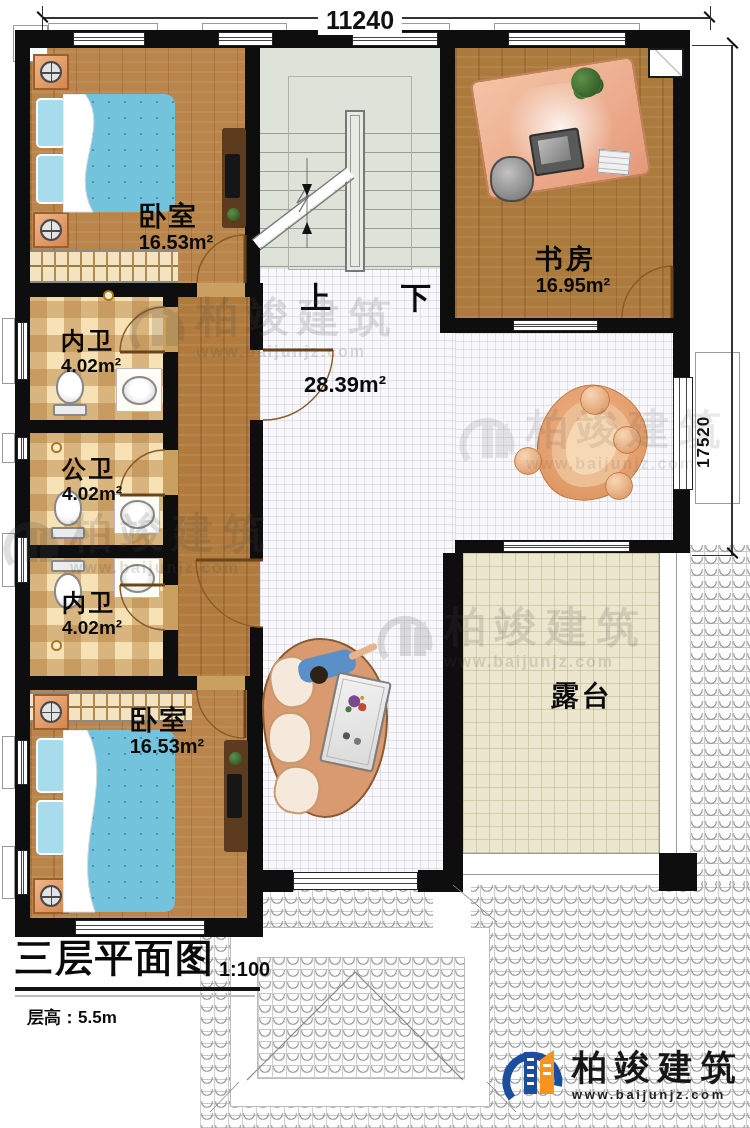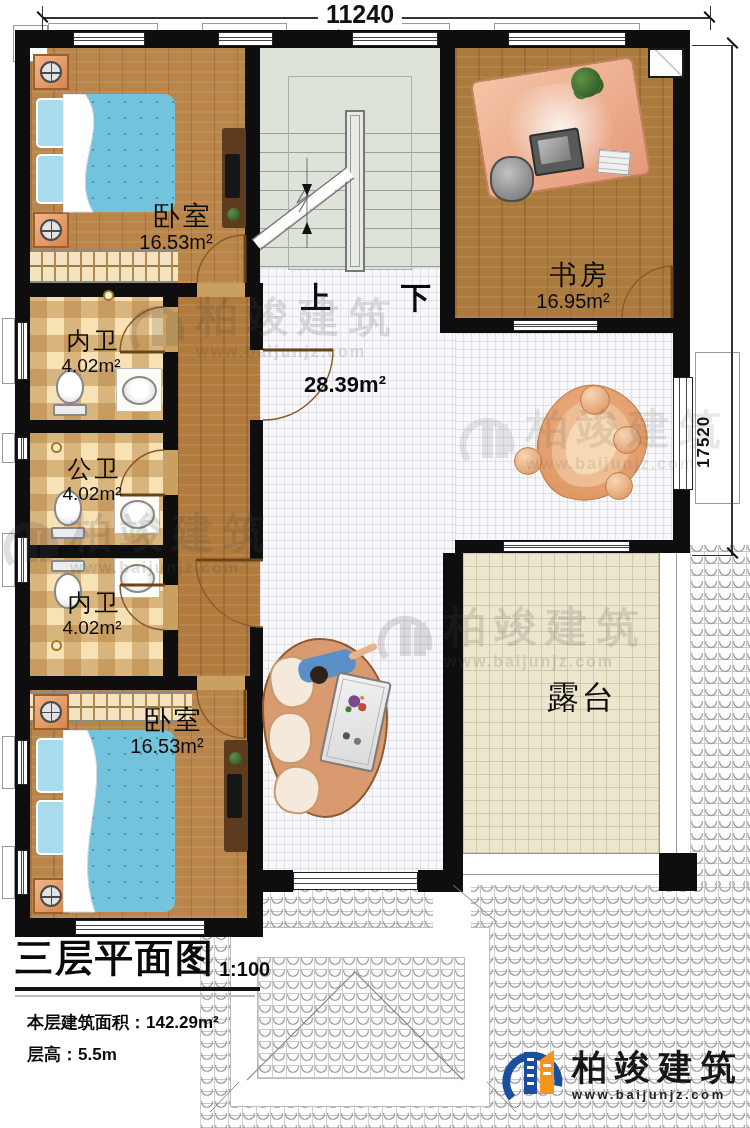--- a/index.html
+++ b/index.html
@@ -30,22 +30,22 @@
     background-image:radial-gradient(circle at 7px 1px, rgba(255,255,255,0) 4.4px, #8d8d8d 5px, rgba(255,255,255,0) 6.6px),
                      repeating-linear-gradient(90deg, #cfcfcf 0 1px, transparent 1px 14px),
                      repeating-linear-gradient(0deg, #c9c9c9 0 1px, transparent 1px 12px);
     background-size:14px 12px,auto,auto;}
   .win{position:absolute;background:#fff;border:1px solid #222;box-sizing:border-box;z-index:3;}
   .win-h::before{content:"";position:absolute;left:0;right:0;top:30%;border-top:1px solid #444;}
   .win-h::after{content:"";position:absolute;left:0;right:0;bottom:30%;border-bottom:1px solid #444;}
   .win-v::before{content:"";position:absolute;top:0;bottom:0;left:30%;border-left:1px solid #444;}
   .win-v::after{content:"";position:absolute;top:0;bottom:0;right:30%;border-right:1px solid #444;}
   .sill{position:absolute;background:#fff;border:1px solid #9a9a9a;box-sizing:border-box;z-index:1;}
-  .room-label{position:absolute;transform:translateX(-50%);text-align:right;color:#0a0a0a;
-    font-weight:normal;z-index:5;white-space:nowrap;line-height:1.12;}
+  .room-label{position:absolute;transform:translateX(-50%);text-align:left;color:#0a0a0a;
+    font-weight:bold;z-index:5;white-space:nowrap;line-height:1.12;}
   .rl-name{font-size:27px;letter-spacing:3px;}
   .rl-area{font-size:20px;letter-spacing:0;}
   .small .rl-name{font-size:24px;}
   .small .rl-area{font-size:19px;}
   .updown{position:absolute;transform:translateX(-50%);font-size:30px;font-weight:bold;color:#0a0a0a;z-index:5;}
   .hall-area{position:absolute;transform:translateX(-50%);font-size:22px;font-weight:bold;color:#0a0a0a;z-index:5;}
   .wm{position:absolute;display:flex;align-items:center;gap:10px;opacity:.17;z-index:6;pointer-events:none;}
   .wm-name{font-size:42px;font-weight:bold;letter-spacing:9px;color:#4a4a4a;line-height:1;}
   .wm-url{font-size:16px;font-weight:bold;letter-spacing:2px;color:#4a4a4a;margin-top:5px;}
   .dimline{position:absolute;background:#333;z-index:5;}
@@ -311,21 +311,21 @@
     <path d="M247,1080 L355,972 L463,1080" stroke="#888" stroke-width="1.2" fill="none"></path>
     <path d="M453,885 L497,922" stroke="#888" stroke-width="1"></path>
     <path d="M487,1082 L516,1112" stroke="#888" stroke-width="1"></path>
     <path d="M239,1082 L210,1112" stroke="#888" stroke-width="1"></path>
   </svg>
 
   <div class="room-label" style="left:176px;top:201px;">
     <div class="rl-name">卧室</div>
     <div class="rl-area">16.53m²</div>
   </div>
-  <div class="room-label" style="left:573px;top:260px;">
+  <div class="room-label" style="left:573px;top:244px;">
     <div class="rl-name">书房</div>
     <div class="rl-area">16.95m²</div>
   </div>
   <div class="room-label small" style="left:91px;top:328px;">
     <div class="rl-name">内卫</div>
     <div class="rl-area">4.02m²</div>
   </div>
   <div class="room-label small" style="left:92px;top:456px;">
     <div class="rl-name">公卫</div>
     <div class="rl-area">4.02m²</div>
@@ -333,31 +333,31 @@
   <div class="room-label small" style="left:92px;top:590px;">
     <div class="rl-name">内卫</div>
     <div class="rl-area">4.02m²</div>
   </div>
   <div class="hall-area" style="left:345px;top:372px;">28.39m²</div>
   <div class="room-label" style="left:167px;top:705px;">
     <div class="rl-name">卧室</div>
     <div class="rl-area">16.53m²</div>
   </div>
   <div class="room-label" style="left:582px;top:680px;">
-    <div class="rl-name" style="font-size:32px;">露台</div>
+    <div class="rl-name" style="font-size:28px;">露台</div>
   </div>
   <div class="updown" style="left:316px;top:278px;">上</div>
   <div class="updown" style="left:416px;top:278px;">下</div>
 
   <div class="dimline" style="left:42px;top:17px;width:668px;height:2px;"></div>
   <div class="tick" style="left:35px;top:16px;"></div>
   <div class="tick" style="left:702px;top:16px;"></div>
   <div class="dimline" style="left:42px;top:6px;width:1px;height:24px;"></div>
   <div class="dimline" style="left:710px;top:6px;width:1px;height:24px;"></div>
-  <div class="dim-top-label" style="left:360px;top:0px;">11240</div>
+  <div class="dim-top-label" style="left:360px;top:6px;">11240</div>
 
   <div class="dimline" style="left:731px;top:45px;width:2px;height:510px;"></div>
   <div class="tick" style="left:725px;top:42px;"></div>
   <div class="tick" style="left:725px;top:552px;"></div>
   <div class="dimline" style="left:692px;top:45px;width:42px;height:1px;"></div>
   <div class="dimline" style="left:692px;top:555px;width:42px;height:1px;"></div>
   <div class="dim-right-label" style="left:694px;top:378px;height:90px;">17520</div>
 
   <div class="wm" style="left:128px;top:296px;">
     <svg width="58" height="58">
@@ -404,21 +404,20 @@
       </div>
   </div>
 
   <div class="abs" style="left:15px;top:933px;z-index:5;">
     <div style="display:flex;align-items:flex-end;justify-content:flex-end;">
       <span class="title-area" style="font-size:38px;letter-spacing:2px;">三层平面图</span>
       <span class="title-area" style="font-size:20px;margin-left:4px;margin-bottom:3px;">1:100</span>
     </div>
     <div style="width:245px;height:4px;background:#111;margin-top:3px;"></div>
     <div style="width:240px;height:2px;background:#bbb;margin-top:4px;"></div>
-    <div class="title-area" style="font-size:17px;margin:14px 0 0 12px;">本层建筑面积：142.29m²</div>
     <div class="title-area" style="font-size:17px;margin:9px 0 0 12px;">层高：5.5m</div>
   </div>
 
   <div class="abs" style="left:502px;top:1042px;display:flex;align-items:center;gap:8px;z-index:5;">
     <svg width="62" height="66" viewBox="0 0 62 66">
       <path d="M10,56 A26,26 0 1 1 56,44" stroke="#1b4f9e" stroke-width="8" fill="none"></path>
       <rect x="22" y="10" width="13" height="42" fill="#1b4f9e"></rect>
       <rect x="25" y="16" width="7" height="3" fill="#fff"></rect>
         <rect x="25" y="24" width="7" height="3" fill="#fff"></rect>
       <rect x="25" y="32" width="7" height="3" fill="#fff"></rect>

